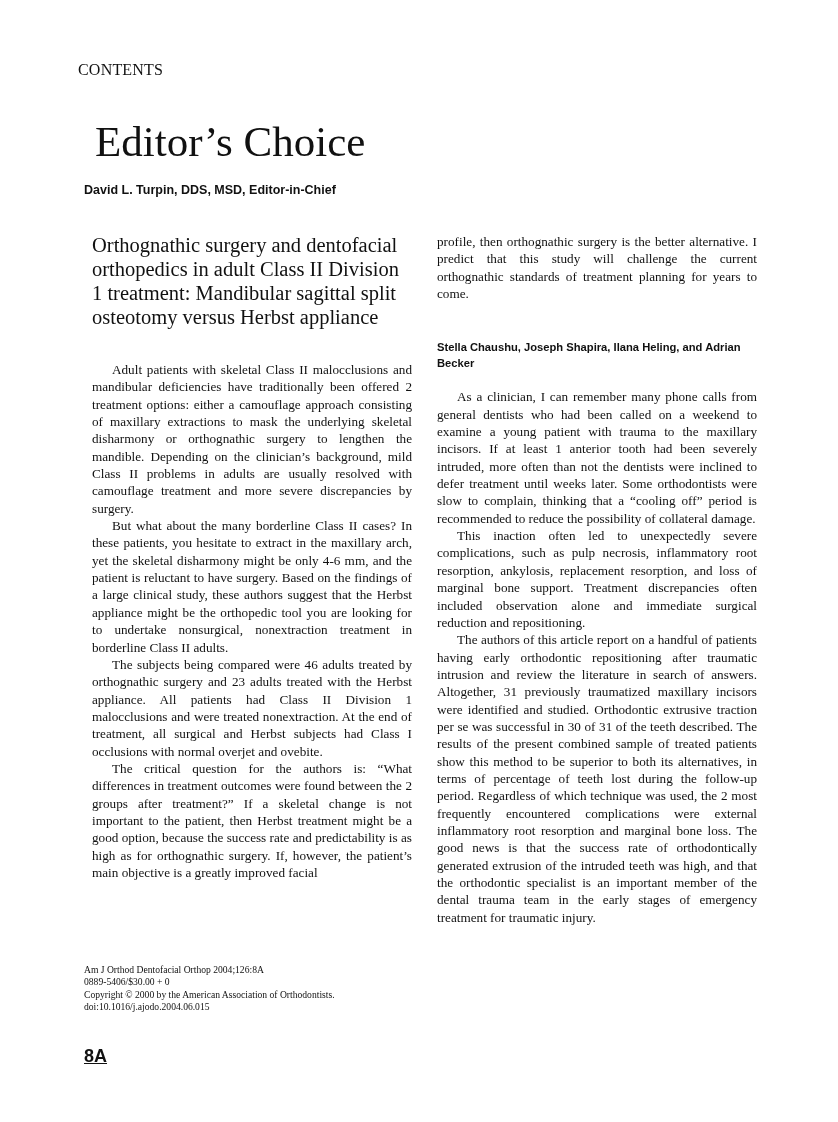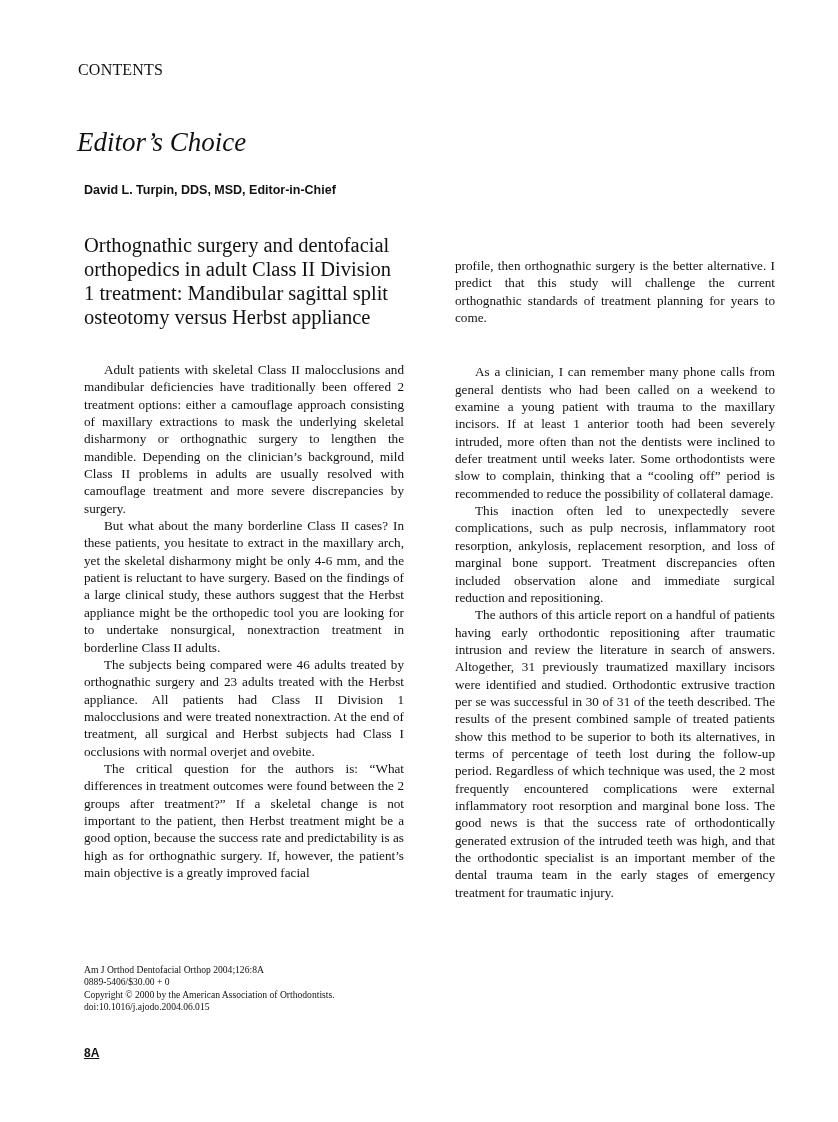--- a/index.html
+++ b/index.html
@@ -1,34 +1,34 @@
 <!DOCTYPE html>
 <html><head>
 <meta charset="utf-8">
 <style>
   html, body { margin: 0; padding: 0; background: #ffffff; }
   body { width: 838px; height: 1122px; position: relative; overflow: hidden; color: #111; }
   .abs { position: absolute; }
   .serif { font-family: "Liberation Serif", "DejaVu Serif", serif; }
   .sans { font-family: "Liberation Sans", "DejaVu Sans", sans-serif; }
   #section-label { left: 78px; top: 61px; font-size: 16px; letter-spacing: 0.2px; }
-  #page-title { left: 77px; top: 122px; font-size: 27px; line-height: 40px; font-style: italic; }
+  #page-title { left: 95px; top: 122px; font-size: 43px; line-height: 40px; }
   #editor-byline { left: 84px; top: 183px; font-size: 12.5px; font-weight: bold; }
   .col { position: absolute; width: 320px; }
-  #col-left { left: 84px; top: 233px; }
-  #col-right { left: 455px; top: 233px; margin-top: 24px; }
+  #col-left { left: 92px; top: 233px; }
+  #col-right { left: 437px; top: 233px; }
   .art-title { font-size: 20.5px; line-height: 24px; margin: 0; font-weight: normal; }
   .art-authors { font-size: 11.2px; font-weight: bold; line-height: 16px; margin: 6px 0 0 0; }
   .body p { margin: 0; font-size: 13.2px; line-height: 17.35px; text-align: justify; text-indent: 20px; hyphens: manual; }
   .body p.noindent { text-indent: 0; }
   #art1-body { margin-top: 32px; }
   #art2 { margin-top: 37px; }
   #art2-body { margin-top: 17px; }
   #footer-meta { left: 84px; top: 964px; font-size: 9.6px; line-height: 12.4px; }
-  #page-number { left: 84px; top: 1046px; font-size: 12px; font-weight: bold; text-decoration: underline; }
+  #page-number { left: 84px; top: 1046px; font-size: 18px; font-weight: bold; text-decoration: underline; }
 </style>
 </head>
 <body>
 
 <div class="abs serif" id="section-label">CONTENTS</div>
 <div class="abs serif" id="page-title">Editor’s Choice</div>
 <div class="abs sans" id="editor-byline">David L. Turpin, DDS, MSD, Editor-in-Chief</div>
 
 <div class="col" id="col-left">
   <section>
@@ -40,20 +40,21 @@
       <p>The critical question for the authors is: “What differences in treatment outcomes were found between the 2 groups after treatment?” If a skeletal change is not important to the patient, then Herbst treatment might be a good option, because the success rate and predictabil­ity is as high as for orthognathic surgery. If, however, the patient’s main objective is a greatly improved facial</p>
     </div>
   </section>
 </div>
 
 <div class="col" id="col-right">
   <div class="body serif">
     <p class="noindent">profile, then orthognathic surgery is the better alterna­tive. I predict that this study will challenge the current orthognathic standards of treatment planning for years to come.</p>
   </div>
   <section id="art2">
+    <div class="art-authors sans">Stella Chaushu, Joseph Shapira, Ilana Heling, and Adrian Becker</div>
     <div class="body serif" id="art2-body">
       <p>As a clinician, I can remember many phone calls from general dentists who had been called on a week­end to examine a young patient with trauma to the maxillary incisors. If at least 1 anterior tooth had been severely intruded, more often than not the dentists were inclined to defer treatment until weeks later. Some orthodontists were slow to complain, thinking that a “cooling off” period is recommended to reduce the possibility of collateral damage.</p>
       <p>This inaction often led to unexpectedly severe complications, such as pulp necrosis, inflammatory root resorption, ankylosis, replacement resorption, and loss of marginal bone support. Treatment discrepancies often included observation alone and immediate surgical reduction and repositioning.</p>
       <p>The authors of this article report on a handful of patients having early orthodontic repositioning after traumatic intrusion and review the literature in search of answers. Altogether, 31 previously traumatized max­illary incisors were identified and studied. Orthodontic extrusive traction per se was successful in 30 of 31 of the teeth described. The results of the present combined sample of treated patients show this method to be superior to both its alternatives, in terms of percentage of teeth lost during the follow-up period. Regardless of which technique was used, the 2 most frequently encountered complications were external inflammatory root resorption and marginal bone loss. The good news is that the success rate of orthodontically generated extrusion of the intruded teeth was high, and that the orthodontic specialist is an important member of the dental trauma team in the early stages of emergency treatment for traumatic injury.</p>
     </div>
   </section>
 </div>
 
 <div class="abs serif" id="footer-meta">
   <div>Am J Orthod Dentofacial Orthop 2004;126:8A</div>

